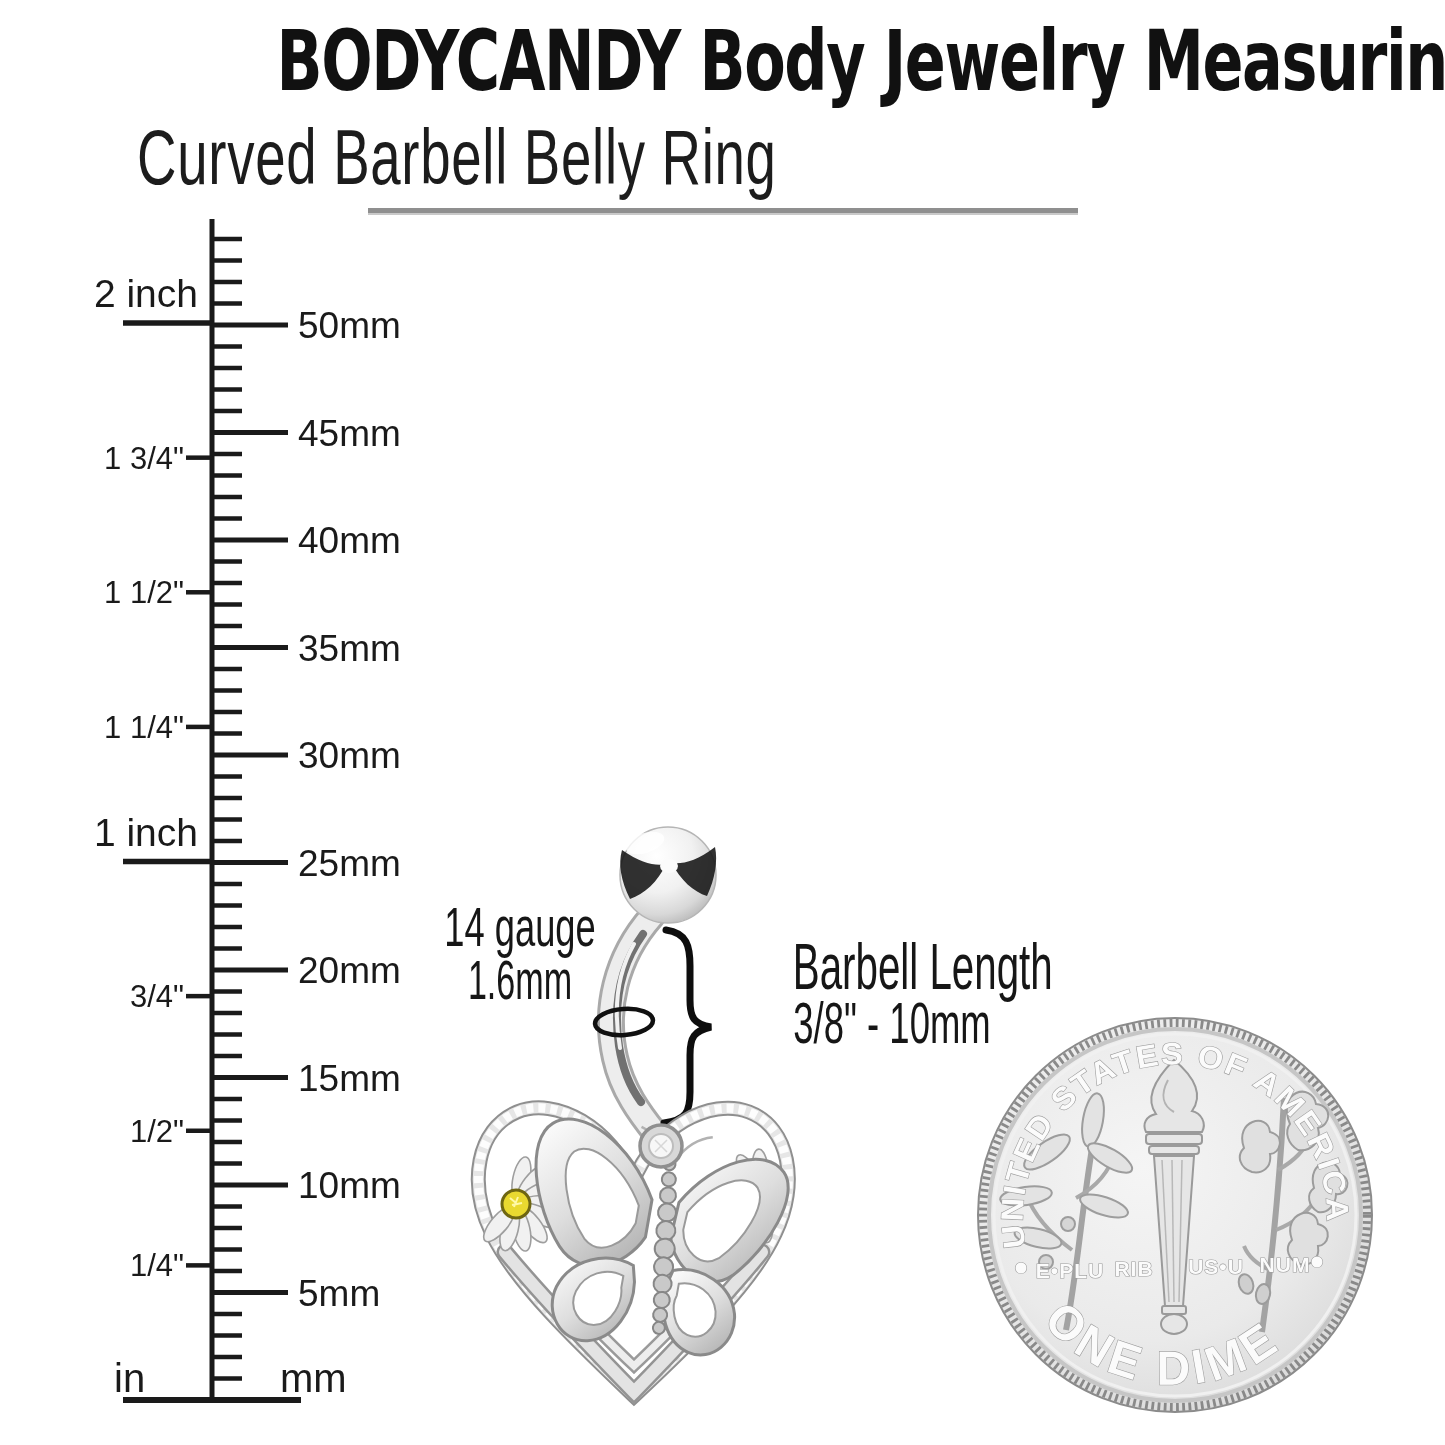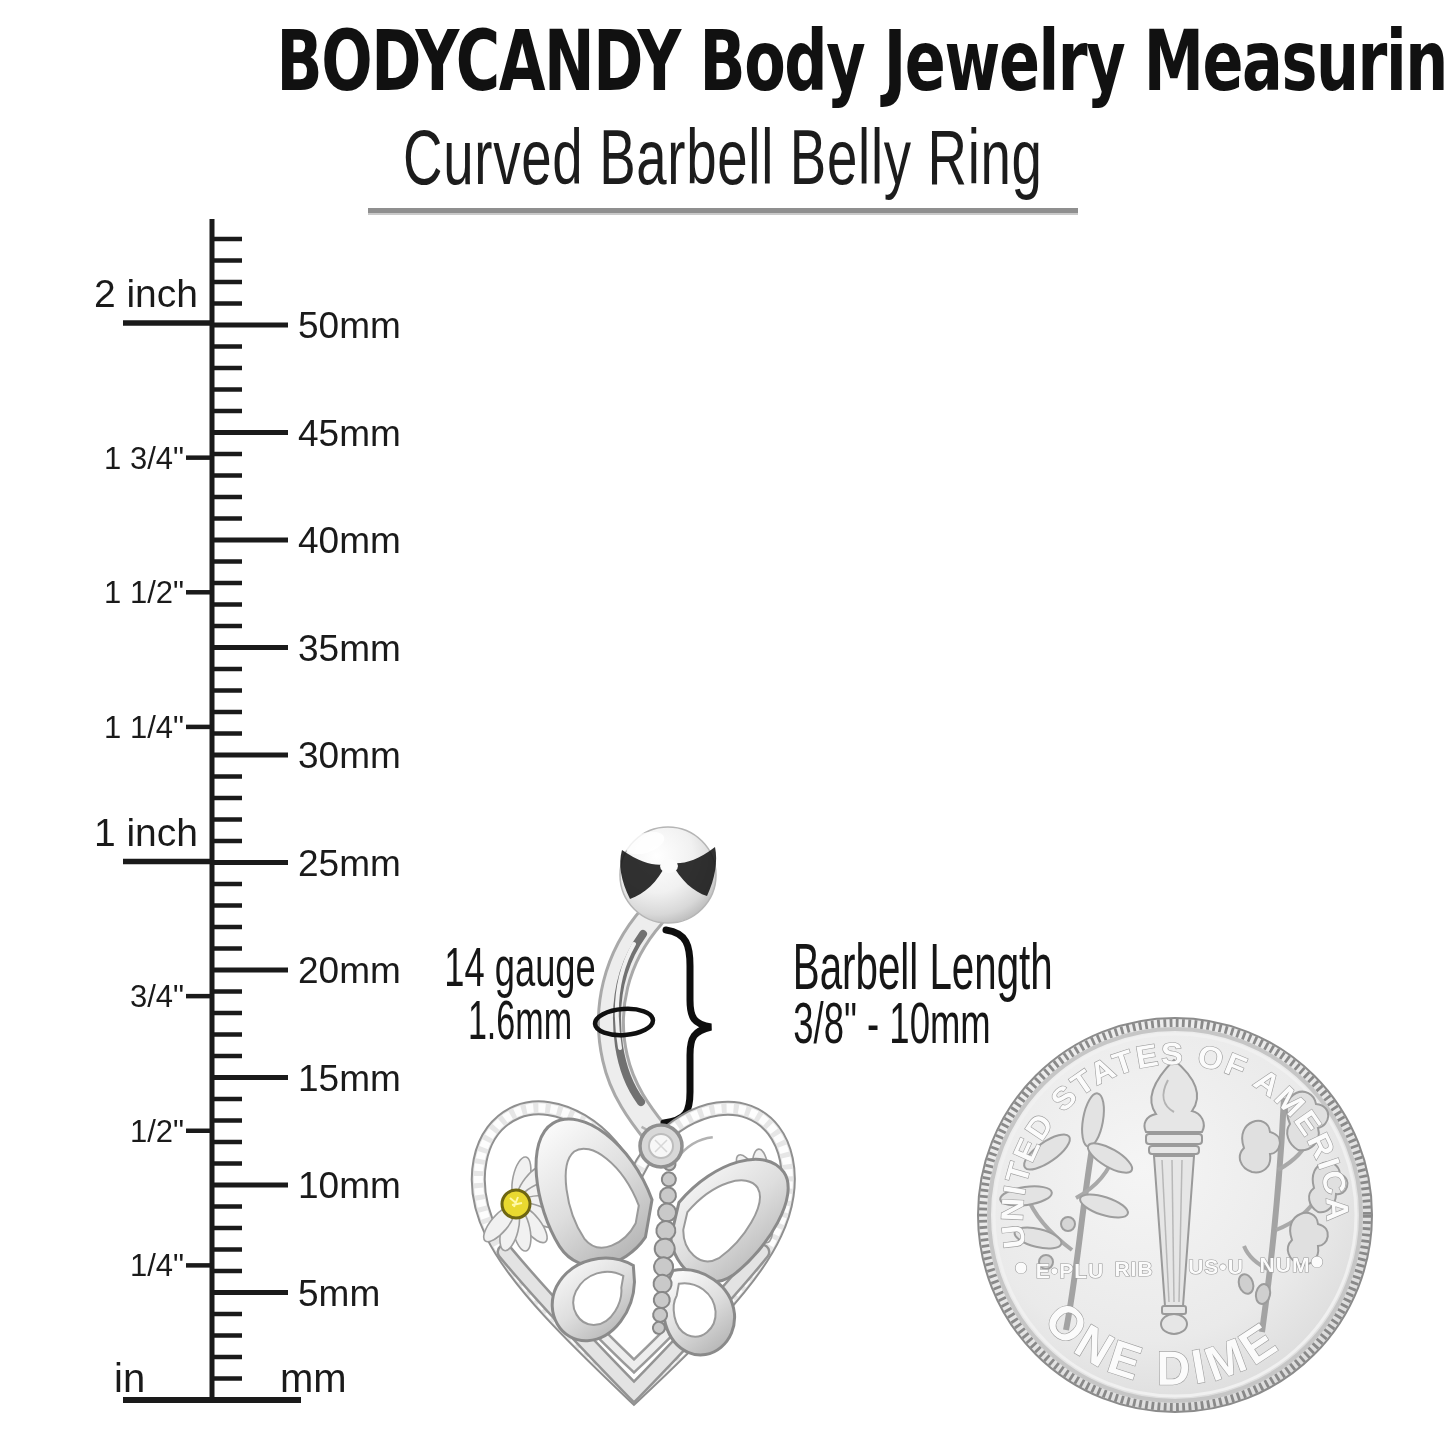--- a/index.html
+++ b/index.html
@@ -3,32 +3,32 @@
 <meta charset="utf-8">
 <style>
   html,body{margin:0;padding:0;background:#ffffff;}
   body{width:1445px;height:1445px;position:relative;overflow:hidden;
        font-family:"Liberation Sans",sans-serif;color:#111;}
 
   .title{position:absolute;top:12px;left:0;width:100%;text-align:center;white-space:nowrap;}
   .title span{display:inline-block;font-family:"DejaVu Sans",sans-serif;font-weight:bold;
               font-size:84px;letter-spacing:-2px;transform:scaleX(0.72);transform-origin:center;}
 
-  .subtitle{position:absolute;top:112px;left:0;width:100%;text-align:center;white-space:nowrap;}
+  .subtitle{position:absolute;top:112px;left:0;width:100%;text-align:left;white-space:nowrap;}
   .subtitle span{display:inline-block;font-weight:200;font-size:78px;letter-spacing:1px;
                  transform:scaleX(0.70);transform-origin:center;color:#1c1c1c;}
   .subtitle-underline{position:absolute;top:208px;left:calc(50% - 355px);width:710px;height:5px;
                  background:#8f8f8f;border-bottom:2px solid #c9c9c9;}
 
   svg.stage{position:absolute;left:0;top:0;width:1445px;height:1445px;
             font-family:"Liberation Sans",sans-serif;}
 
   .note{position:absolute;text-align:center;color:#161616;}
   .note .l1,.note .l2{display:block;white-space:nowrap;}
-  .gauge-note{left:380px;top:940px;width:280px;}
+  .gauge-note{left:380px;top:900px;width:280px;}
   .gauge-note .l1{font-size:55px;font-weight:300;transform:scaleX(0.66);line-height:1.0;}
   .gauge-note .l2{font-size:55px;font-weight:300;transform:scaleX(0.62);line-height:1.0;margin-top:-2px;}
   .length-note{left:732px;top:934px;width:320px;}
   .length-note .l1{font-size:65px;font-weight:300;transform:scaleX(0.62);line-height:1.0;}
   .length-note .l2{font-size:57px;font-weight:300;transform:scaleX(0.64);line-height:1.0;margin-top:-4px;}
 </style>
 </head>
 <body>
 
 <div class="title">

